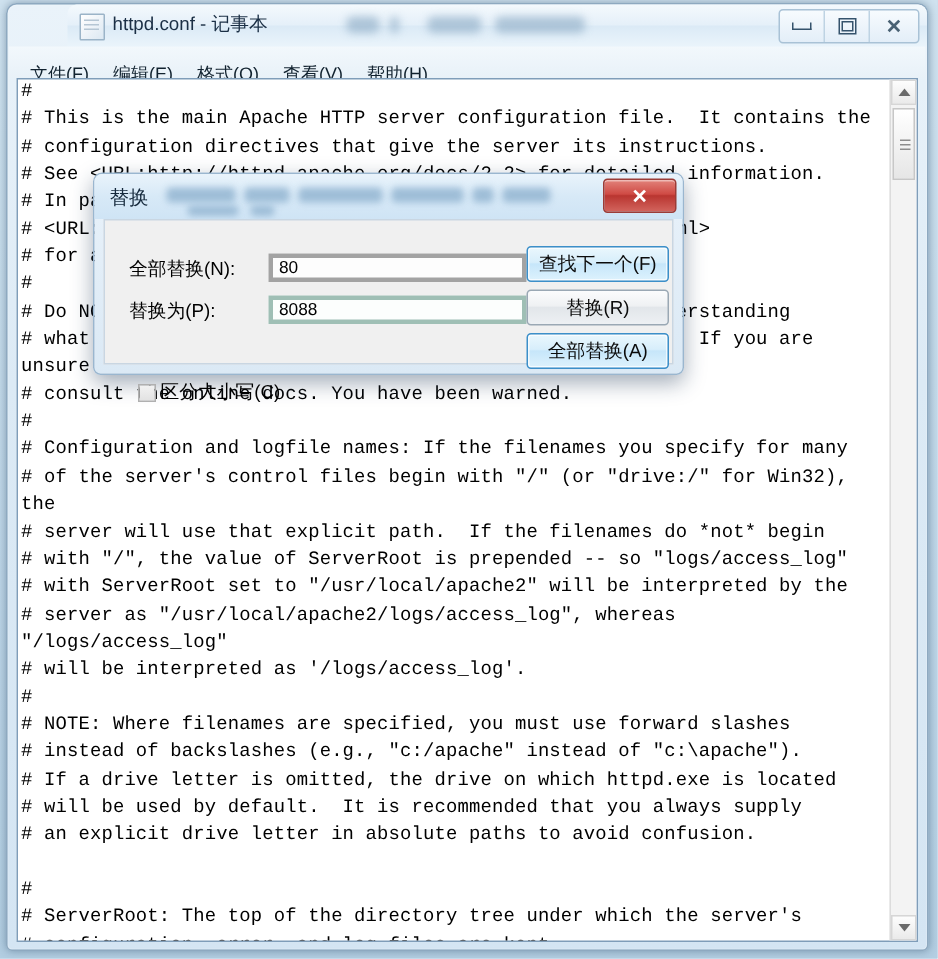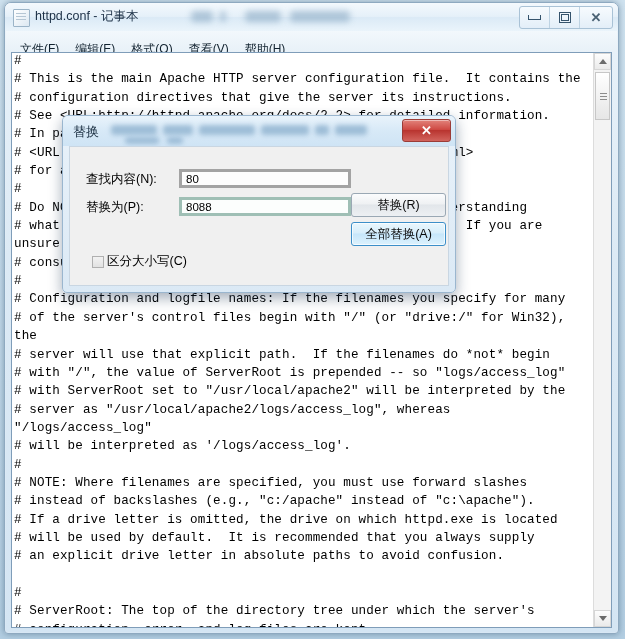--- a/index.html
+++ b/index.html
@@ -19,20 +19,21 @@
   
   .window {
     position: absolute;
     left: 4px; top: 2px;
     width: 615px; height: 632px;
     border: 1px solid #8ea9c0;
     border-radius: 7px 7px 4px 4px;
     background: linear-gradient(180deg,#eaf3fa 0%, #dceaf5 40%, #d4e5f3 100%);
     box-shadow: 0 0 6px rgba(40,70,100,.45), inset 0 0 1px #ffffff;
     box-sizing: border-box;
+    padding-left: 40px;
   }
   .titlebar {
     position: relative;
     height: 28px;
     border-radius: 6px 6px 0 0;
     background: linear-gradient(180deg,#f4f9fd 0%, #e5f0f9 48%, #dbeaf6 52%, #eaf4fb 100%);
   }
   .title-icon {
     position: absolute; left: 8px; top: 6px;
     width: 15px; height: 16px;
@@ -151,21 +152,21 @@
   }
   .vs-thumb::after {
     content:""; position:absolute; left:4px; top:20px; width:7px; height:1px;
     background:#8d8d8d; box-shadow: 0 3px 0 #8d8d8d, 0 6px 0 #8d8d8d;
   }
 
   
   .dialog {
     position: absolute;
     left: 62px; top: 115px;
-    width: 394px; height: 178px;
+    width: 394px; height: 135px;
     border-radius: 6px 6px 5px 5px;
     background: linear-gradient(180deg,#e9f2fa 0%, #dbe9f5 100%);
     border: 1px solid #9ab6cf;
     box-shadow: 0 5px 14px rgba(25,50,80,.40);
     box-sizing: border-box;
   }
   .dlg-title {
     position: relative;
     height: 30px;
     border-radius: 5px 5px 0 0;
@@ -363,32 +364,33 @@
       <div class="dlg-title-blur db8"></div>
 
       <div class="dlg-close">
         <span>✕</span>
       </div>
     </div>
 
     <div class="dlg-body">
 
       <div class="field-row fr1">
-        <span class="field-label">查找内容(N):</span>
+        <span class="field-label">全部替换(N):</span>
         <input class="field-input" type="text" value="80" style="">
       </div>
 
       <div class="field-row fr2">
         <span class="field-label">替换为(P):</span>
         <input class="field-input" type="text" value="8088" style="">
       </div>
 
       <div class="checkbox-row">
         <span class="cb-box"></span>
         <span class="cb-label">区分大小写(C)</span>
       </div>
 
+      <div class="dlg-btn hot btn1">查找下一个(F)</div>
       <div class="dlg-btn btn2">替换(R)</div>
       <div class="dlg-btn hot btn3">全部替换(A)</div>
     </div>
   </div>
 
 </div>
 
 </body></html>

